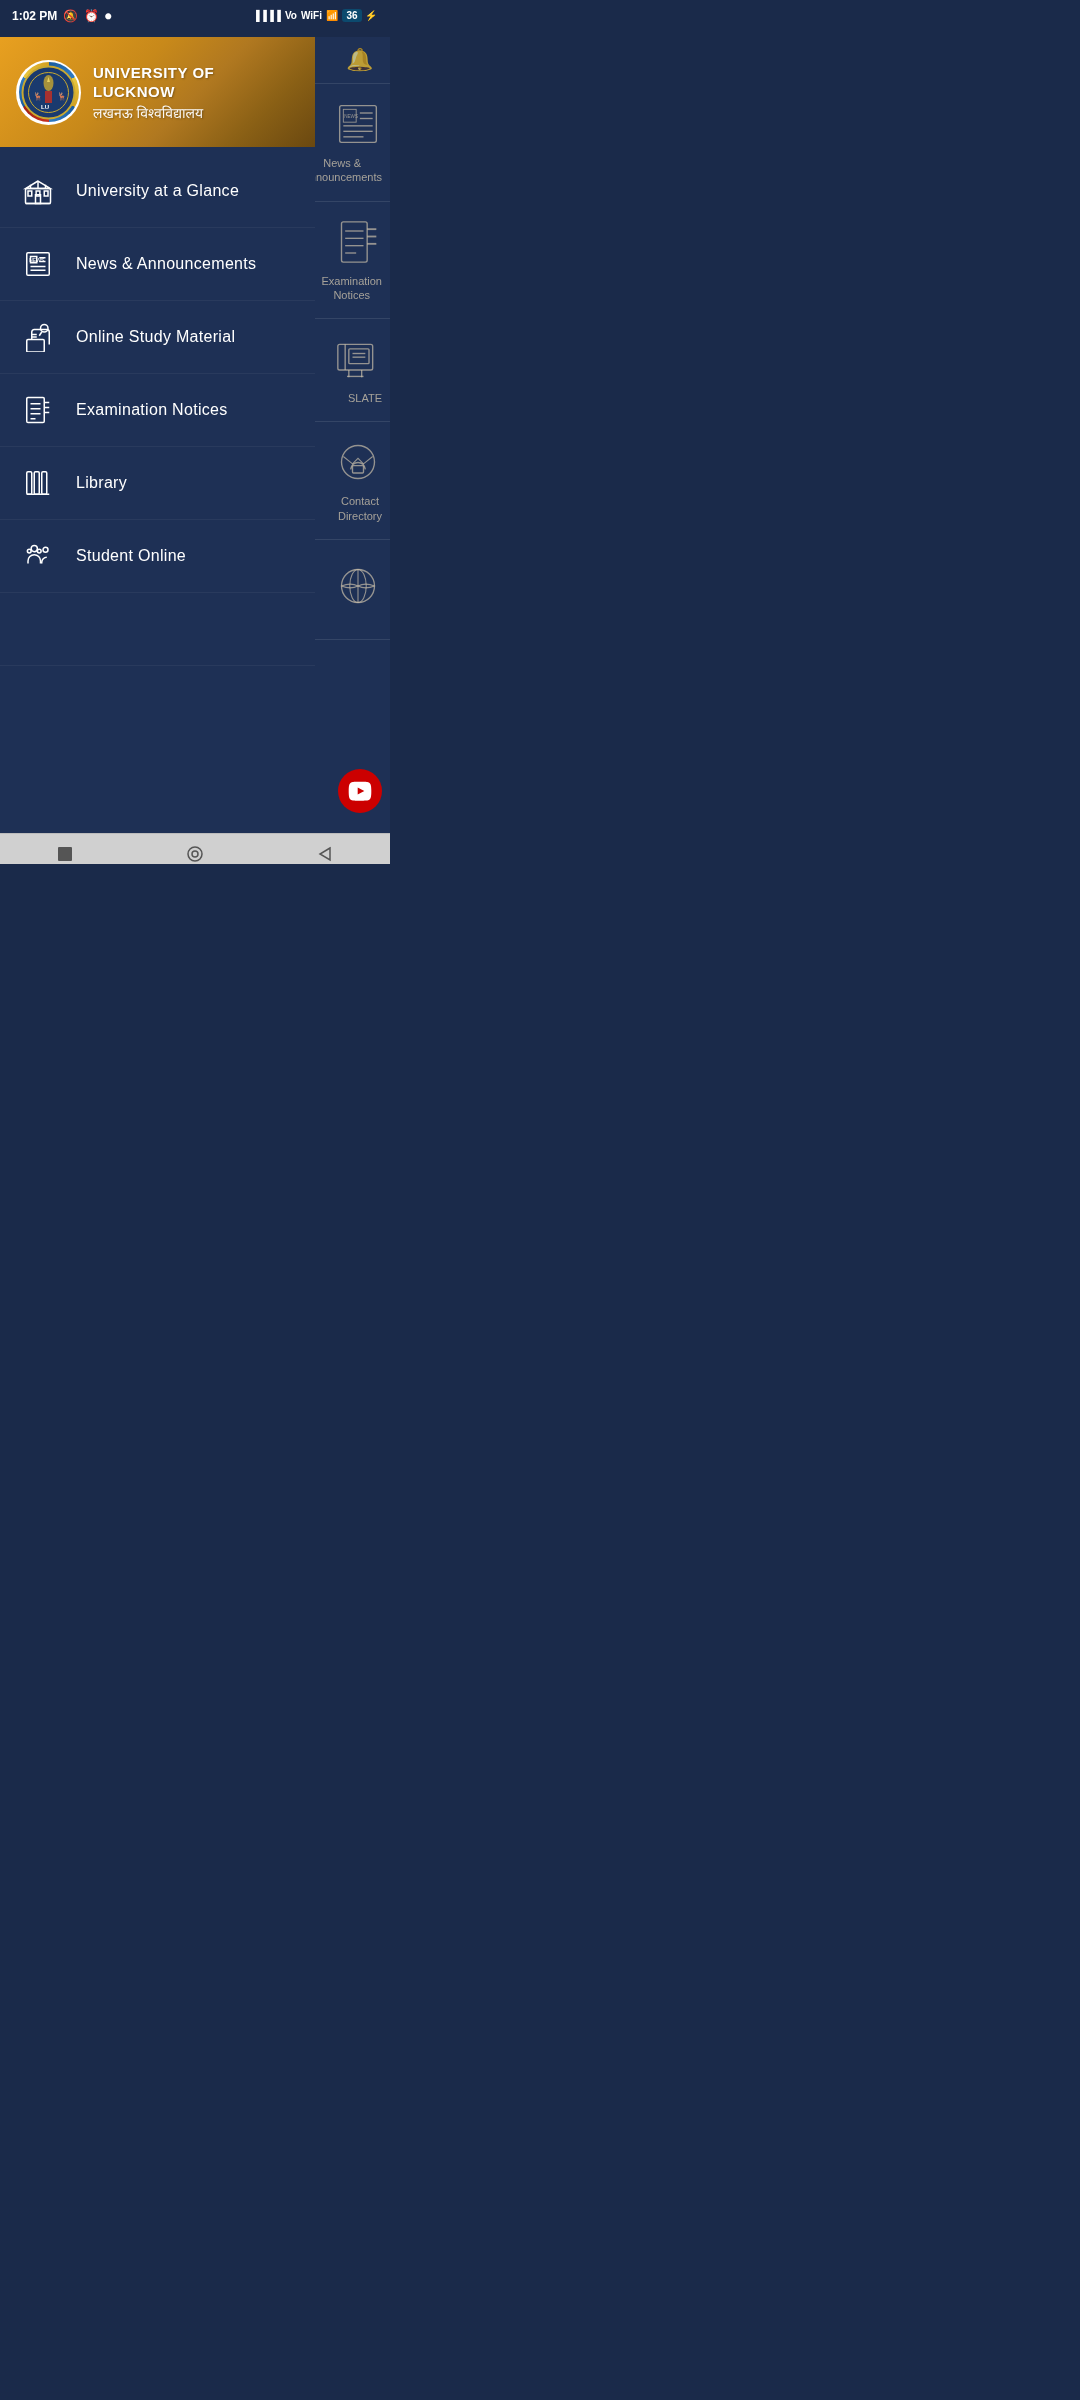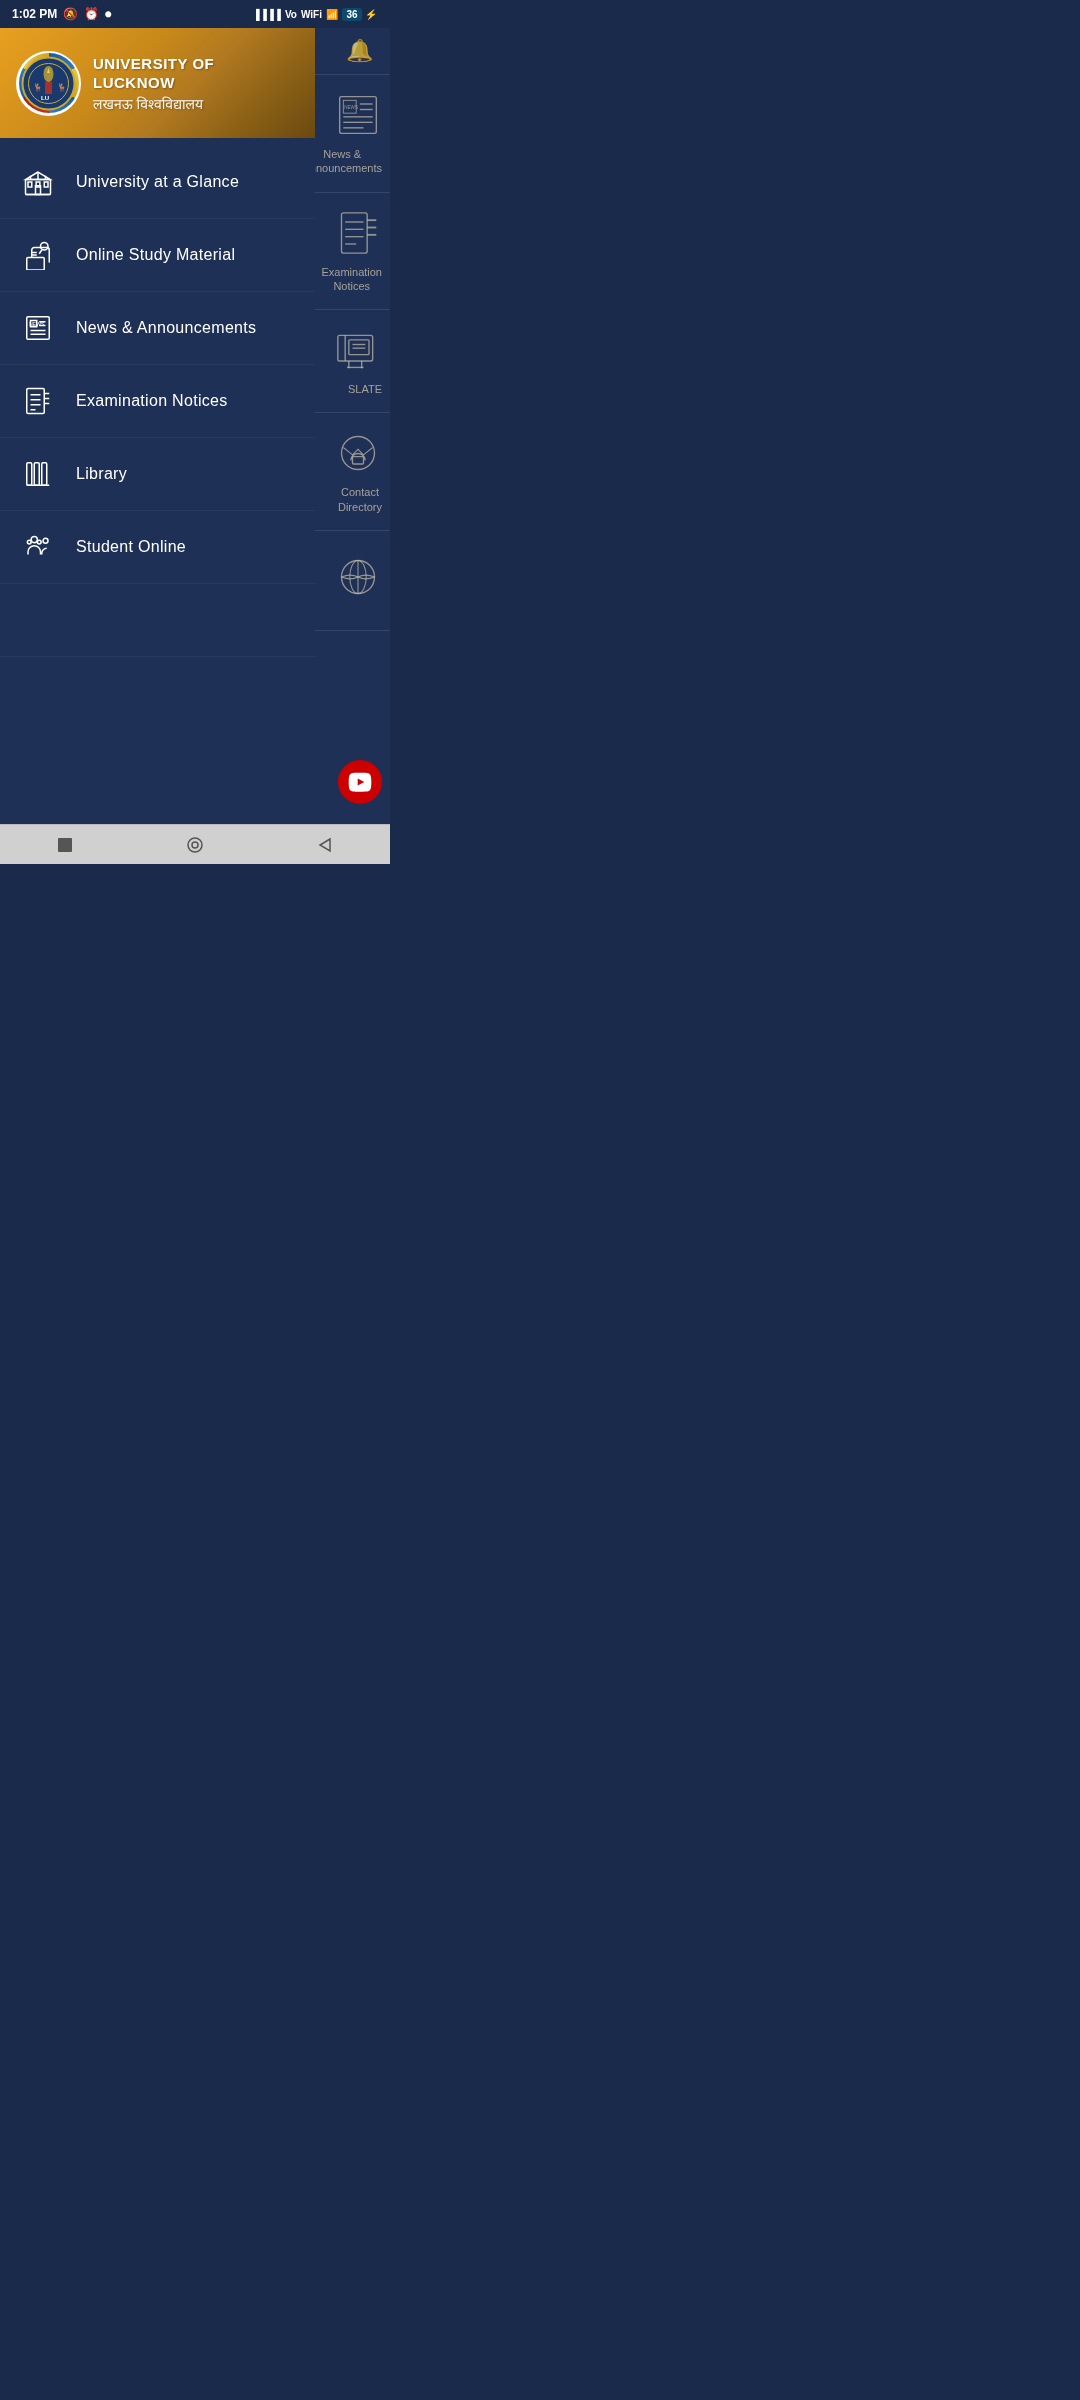--- a/index.html
+++ b/index.html
@@ -12,28 +12,29 @@
       background: #1a2a4a;
       overflow: hidden;
       position: relative;
     }
 
     
     .status-bar {
       background: #1a2a4a;
       height: 28px;
       display: flex;
-      align-items: center;
+      align-items: flex-start;
       justify-content: space-between;
       padding: 0 12px;
       color: white;
       font-size: 12px;
       font-weight: 600;
       position: relative;
       z-index: 100;
+      margin-top: 9px;
     }
 
     .status-left {
       display: flex;
       align-items: center;
       gap: 6px;
     }
 
     .status-right {
       display: flex;
@@ -351,44 +352,44 @@
             <path d="M12 4L2 10h20L12 4z"></path>
             <rect x="10" y="15" width="4" height="7"></rect>
           </svg>
         </div>
         <span class="nav-label">University at a Glance</span>
       </li>
 
       <li class="nav-item">
         <div class="nav-icon">
           <svg viewBox="0 0 24 24">
-            <rect x="3" y="14" width="14" height="10" rx="1"></rect>
-            <path d="M7 14V8a2 2 0 012-2h10a2 2 0 012 2v10"></path>
-            <path d="M7 10h4"></path>
-            <path d="M7 12h4"></path>
-            <circle cx="17" cy="5" r="3"></circle>
-            <path d="M15 8l-2 3"></path>
-          </svg>
-        </div>
-        <span class="nav-label">Online Study Material</span>
-      </li>
-
-      <li class="nav-item">
-        <div class="nav-icon">
-          <svg viewBox="0 0 24 24">
             <rect x="3" y="3" width="18" height="18" rx="1"></rect>
             <rect x="6" y="6" width="5" height="5"></rect>
             <text x="5" y="10" font-size="4" fill="white" stroke="none">NEWS</text>
             <line x1="13" y1="7" x2="18" y2="7"></line>
             <line x1="13" y1="10" x2="18" y2="10"></line>
             <line x1="6" y1="14" x2="18" y2="14"></line>
             <line x1="6" y1="17" x2="18" y2="17"></line>
           </svg>
         </div>
         <span class="nav-label">News &amp; Announcements</span>
+      </li>
+
+      <li class="nav-item">
+        <div class="nav-icon">
+          <svg viewBox="0 0 24 24">
+            <rect x="3" y="14" width="14" height="10" rx="1"></rect>
+            <path d="M7 14V8a2 2 0 012-2h10a2 2 0 012 2v10"></path>
+            <path d="M7 10h4"></path>
+            <path d="M7 12h4"></path>
+            <circle cx="17" cy="5" r="3"></circle>
+            <path d="M15 8l-2 3"></path>
+          </svg>
+        </div>
+        <span class="nav-label">Online Study Material</span>
       </li>
 
 
 
       <li class="nav-item">
         <div class="nav-icon">
           <svg viewBox="0 0 24 24">
             <rect x="3" y="2" width="14" height="20" rx="1"></rect>
             <line x1="17" y1="6" x2="21" y2="6"></line>
             <line x1="17" y1="10" x2="21" y2="10"></line>

